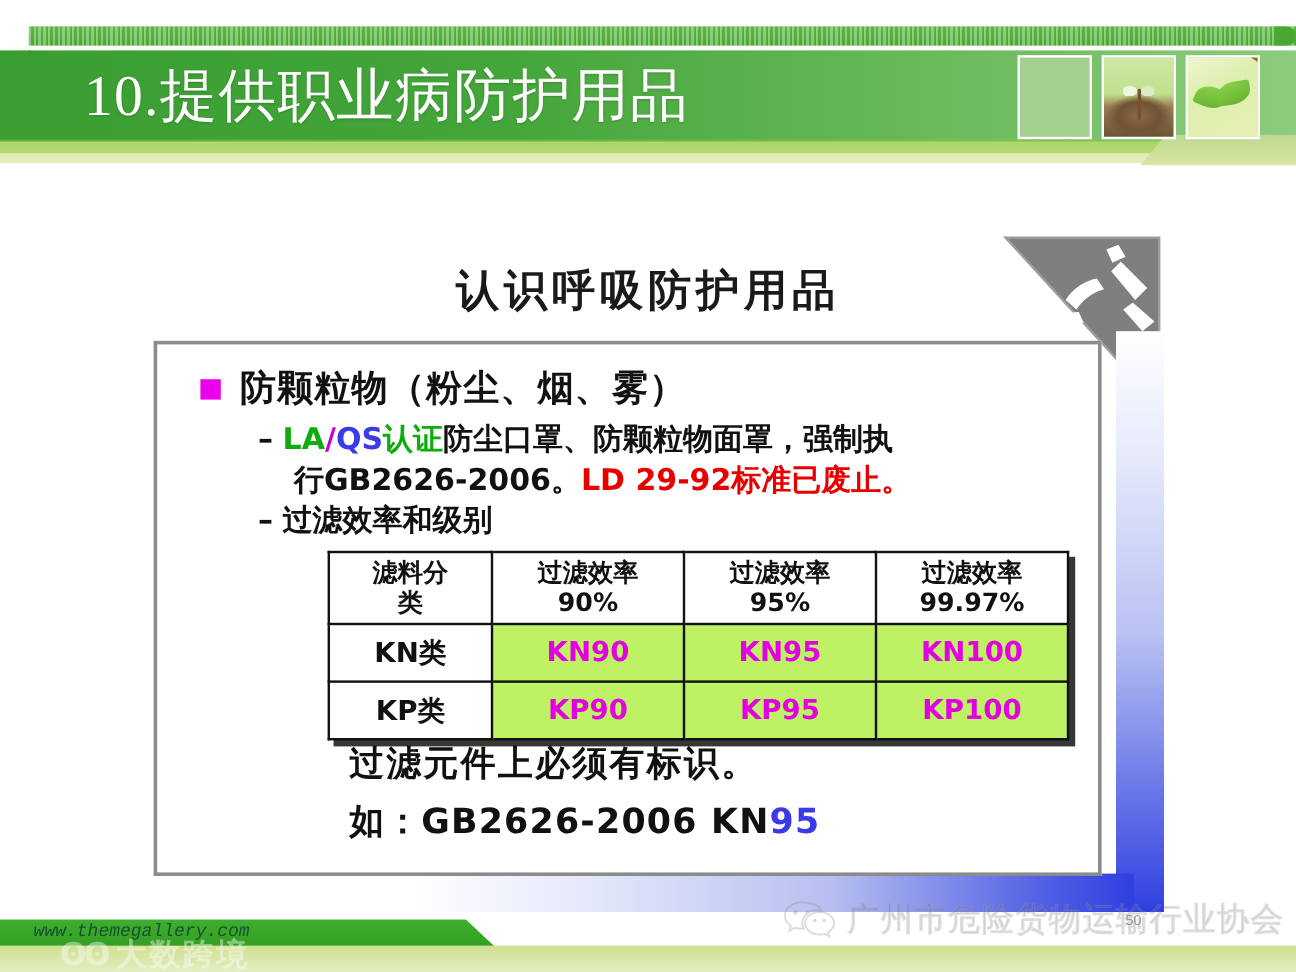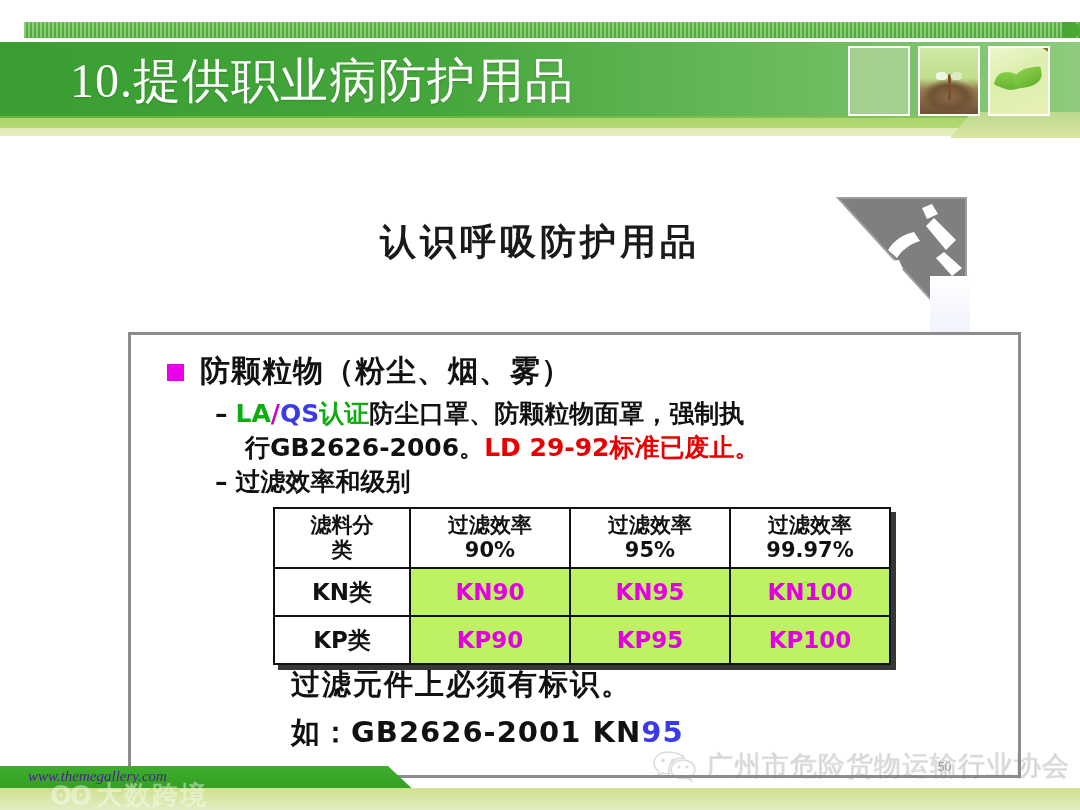--- a/index.html
+++ b/index.html
@@ -104,22 +104,22 @@
     position:absolute;left:930px;top:276px;width:40px;height:484px;
     background:linear-gradient(180deg,#ffffff 0%,#e5e9fb 22%,#b9c2f2 52%,#6d7ae8 78%,#2f3fe0 100%);
   }
   .blue-hbar{
     position:absolute;left:345px;top:728px;width:600px;height:32px;
     background:linear-gradient(90deg,#ffffff 0%,#e3e7fa 25%,#b6bff0 58%,#4f5ee4 88%,#2f3fe0 100%);
   }
 
   
   .content-box{
-    position:absolute;left:128px;top:284px;width:893px;height:446px;
-    background:#ffffff;border:3px solid #8c8c8c;box-sizing:border-box;margin-top:48px;
+    position:absolute;left:128px;top:284px;width:790px;height:446px;
+    background:#ffffff;border:3px solid #8c8c8c;box-sizing:border-box;
   }
   .bullet-row{
     position:absolute;left:36px;top:16px;display:flex;align-items:flex-start;gap:16px;
   }
   .sq-bullet{width:17px;height:17px;background:#ea00ea;margin-top:13px;flex:0 0 auto;}
   .lvl1-text{
     font-family:"DejaVu Sans", sans-serif;
     font-size:30px;font-weight:bold;color:#111;letter-spacing:1px;white-space:nowrap;
   }
   .lvl2{
@@ -171,22 +171,22 @@
     position:absolute;left:0;top:766px;width:420px;height:30px;
     background:linear-gradient(180deg,#3fae2e,#2f9a22);
     clip-path:polygon(0 0, 388px 0, 420px 30px, 0 30px);
   }
   .footer-band-pale{
     position:absolute;left:0;top:788px;width:1080px;height:22px;
     background:linear-gradient(180deg,#cfe08f,#e2eec2);
   }
   .footer-url{
     position:absolute;left:28px;top:768px;
-    font-family:Liberation Serif, serif;font-style:italic;
-    font-size:15px;color:#4c1d95;
+    font-family:Liberation Mono, monospace;font-style:italic;
+    font-size:15px;color:#14532d;
   }
   .wm-left{
     position:absolute;left:10px;top:778px;display:flex;align-items:center;gap:6px;
     opacity:.42;
   }
   .wm-left .mark{
     font-family:"DejaVu Sans", sans-serif;font-size:26px;font-weight:bold;color:#ffffff;
     letter-spacing:-2px;
     margin-left:40px;
   }
@@ -299,21 +299,21 @@
           <td class="c0">KP类</td>
           <td class="c1 val">KP90</td>
           <td class="c2 val">KP95</td>
           <td class="c3 val">KP100</td>
         </tr>
       </tbody>
         </table>
     </div>
 
     <div class="note1">过滤元件上必须有标识。</div>
-    <div class="note2"><span>如：GB2626-2001 KN</span><span class="b">95</span></div>
+    <div class="note2"><span>如：GB2626-2006 KN</span><span class="b">95</span></div>
   </div>
 
   <div class="footer-band"></div>
   <div class="footer-band-pale"></div>
   <div class="footer-url">www.themegallery.com</div>
 
   <div class="wm-left">
     <span class="mark">ʘʘ</span>
     <span class="txt">大数跨境</span>
   </div>

